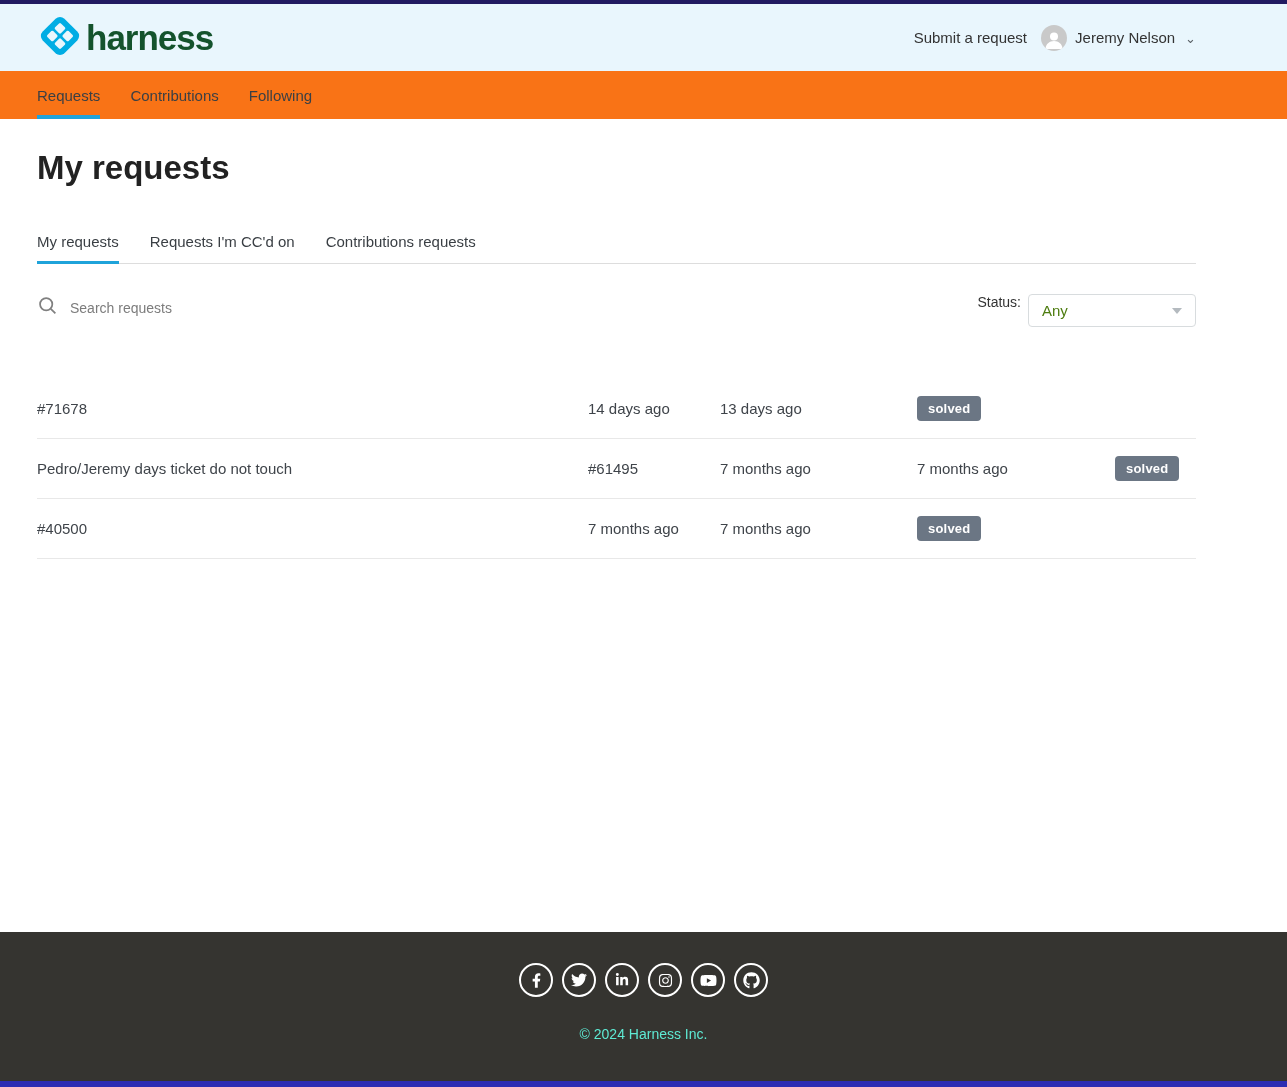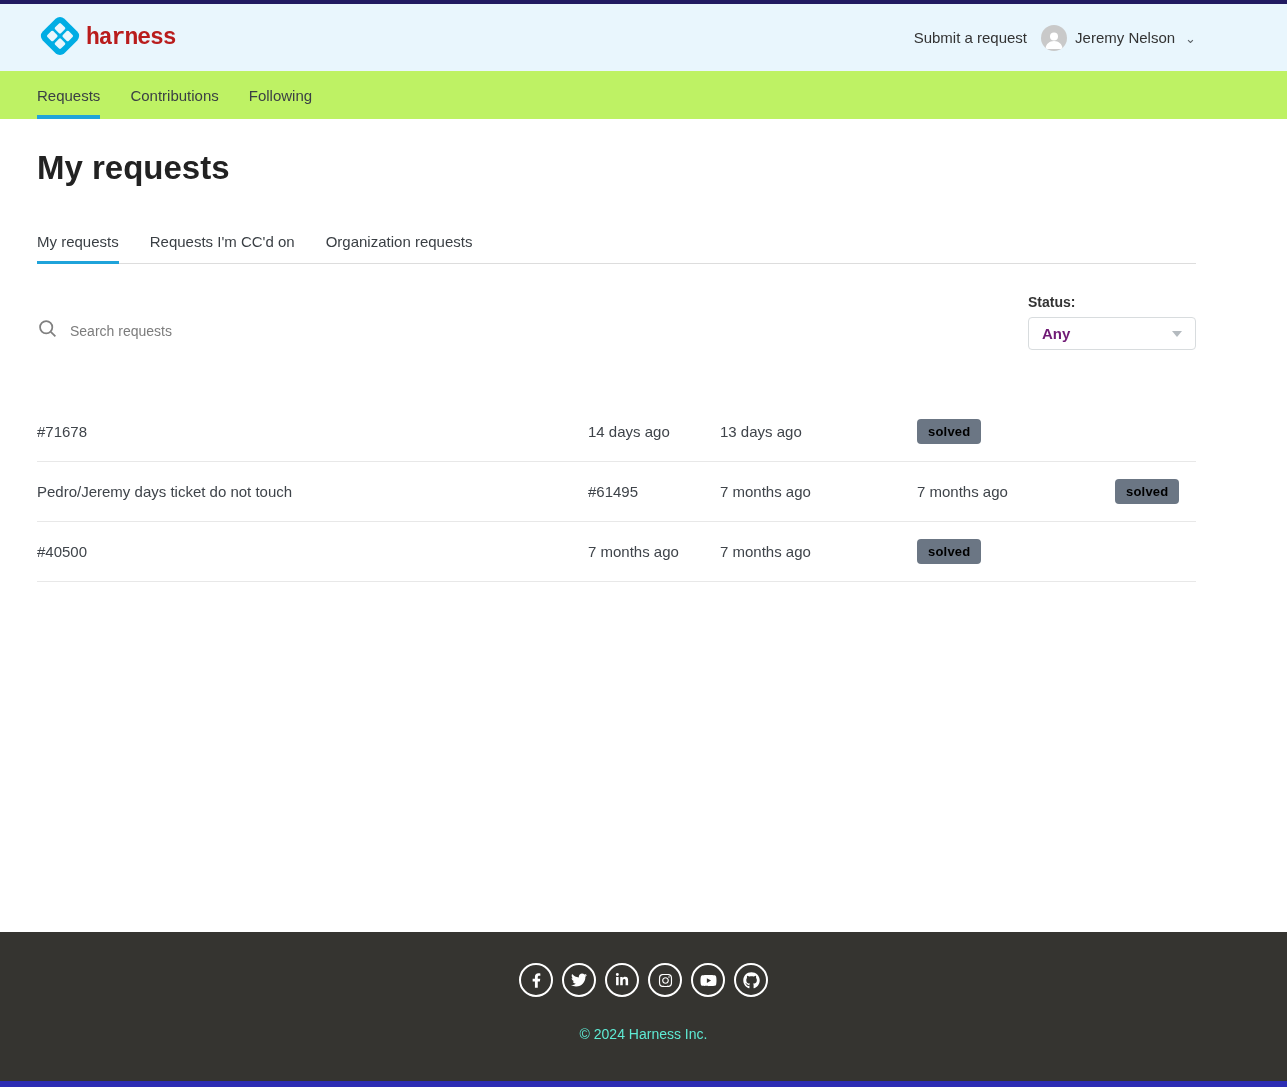--- a/index.html
+++ b/index.html
@@ -11,60 +11,60 @@
     overflow:hidden;
   }
   
   .top-bar { height:4px; background:#211a61; flex:0 0 auto; }
   .bottom-bar { height:6px; background:#2d2db3; flex:0 0 auto; }
 
   
   .header { height:67px; background:#e9f6fd; flex:0 0 auto; display:flex; align-items:center; }
   .header-inner { width:1159px; margin-left:37px; display:flex; align-items:center; justify-content:space-between; }
   .logo { display:flex; align-items:center; gap:3px; cursor:pointer; }
-  .logo-text { font-size:23px; font-weight:700; color:#b91c1c; letter-spacing:-1px;font-family:Liberation Mono, monospace; }
+  .logo-text { font-size:35px; font-weight:700; color:#14532d; letter-spacing:-1px; }
   .header-right { display:flex; align-items:center; gap:14px; font-size:15px; color:#333;margin-left:33px; }
   .submit-link { cursor:pointer; }
   .user-menu { display:flex; align-items:center; gap:8px; cursor:pointer; }
   .avatar { width:26px; height:26px; border-radius:50%; background:#c9c9c9; overflow:hidden; display:flex; align-items:flex-end; justify-content:center; }
   .chevron-down { color:#5a6166; font-size:13px; margin-left:2px; transform:translateY(1px); }
 
   
-  .nav { height:48px; background:#bef264; flex:0 0 auto; }
+  .nav { height:48px; background:#f97316; flex:0 0 auto; }
   .nav-inner { width:1159px; margin-left:37px; height:100%; display:flex; gap:30px; }
   .nav-tab { display:flex; align-items:center; font-size:15px; color:#3a3f44; position:relative; cursor:pointer; }
   .nav-tab.active::after { content:""; position:absolute; left:0; right:0; bottom:0; height:4px; background:#1fa3da; }
 
   
   .main { flex:1 1 auto; width:1159px; margin-left:37px; }
   .page-title { margin-top:30px; font-size:33px; font-weight:700; color:#222; }
 
   .sub-tabs { margin-top:40px; display:flex; gap:31px; border-bottom:1px solid #dddddd; }
   .sub-tab { padding:6px 0 13px; font-size:15px; color:#3a3f44; position:relative; cursor:pointer; }
   .sub-tab.active::after { content:""; position:absolute; left:0; right:0; bottom:-1px; height:3px; background:#1fa3da; }
 
   .filter-row { margin-top:30px; display:flex; justify-content:space-between; align-items:flex-end; }
   .search-box { display:flex; align-items:center; gap:12px; margin-bottom:7px; }
   .search-box input { border:none; outline:none; background:transparent; font-size:14px; width:320px; color:#333; font-family:"Liberation Sans", sans-serif; }
   .search-box input::placeholder { color:#7c7c7c; }
-  .status-block { display:flex; flex-direction:column; gap:7px;font-weight:bold; }
+  .status-block { display:flex; gap:7px; }
   .status-label { font-size:14px; color:#333; }
-  .status-select { width:168px; height:33px; background:#fff; border:1px solid #d8dcde; border-radius:4px; display:flex; align-items:center; justify-content:space-between; padding:0 13px; font-size:15px; color:#701a75; cursor:pointer; }
+  .status-select { width:168px; height:33px; background:#fff; border:1px solid #d8dcde; border-radius:4px; display:flex; align-items:center; justify-content:space-between; padding:0 13px; font-size:15px; color:#4d7c0f; cursor:pointer; }
   .caret { width:0; height:0; border-left:5px solid transparent; border-right:5px solid transparent; border-top:6px solid #b4babf; }
 
   
   .req-table { margin-top:52px; }
   .t-row { display:grid; grid-template-columns:514px 132px 197px 198px auto; align-items:center; }
   .t-cell:not(:first-child) { padding-left:37px; }
   .t-head { border-bottom:3px solid #d8d8d8; padding-bottom:17px; font-size:15px; color:#555; }
   .t-head .muted { color:#8f959b; cursor:pointer; }
   .t-head .sortable { cursor:pointer; }
   .sort-arrow { font-size:9px; color:#555; margin-left:3px; }
   .t-body .t-row { height:60px; border-bottom:1px solid #e8e8e8; font-size:15px; color:#3f444a; cursor:pointer; }
-  .badge { display:inline-block; background:#6b7684; color:#000000; font-weight:700; font-size:13px; line-height:1; padding:6px 11px; border-radius:4px; letter-spacing:0.2px; }
+  .badge { display:inline-block; background:#6b7684; color:#ffffff; font-weight:700; font-size:13px; line-height:1; padding:6px 11px; border-radius:4px; letter-spacing:0.2px; }
 
   
   .footer { height:149px; background:#353430; flex:0 0 auto; display:flex; flex-direction:column; align-items:center; padding-top:31px; }
   .social { display:flex; gap:9px; }
   .social-circle { width:34px; height:34px; border:2px solid #fff; border-radius:50%; display:flex; align-items:center; justify-content:center; cursor:pointer; }
   .social-circle svg { fill:#ffffff; }
   .copyright { margin-top:29px; color:#5eead4; font-size:14px; }
 </style>
 </head>
 <body>
@@ -110,21 +110,21 @@
     <div class="nav-tab">Following</div>
   </div>
 </div>
 
 <div class="main">
   <h1 class="page-title">My requests</h1>
 
   <div class="sub-tabs">
     <div class="sub-tab active">My requests</div>
     <div class="sub-tab">Requests I'm CC'd on</div>
-    <div class="sub-tab">Organization requests</div>
+    <div class="sub-tab">Contributions requests</div>
   </div>
 
   <div class="filter-row">
     <div class="search-box">
       <span>
         <svg viewBox="0 0 24 24" width="21" height="21" fill="none" stroke="#808080" stroke-width="2">
           <circle cx="10.5" cy="10.5" r="7"></circle>
           <line x1="15.8" y1="15.8" x2="21" y2="21"></line>
         </svg>
       </span>

